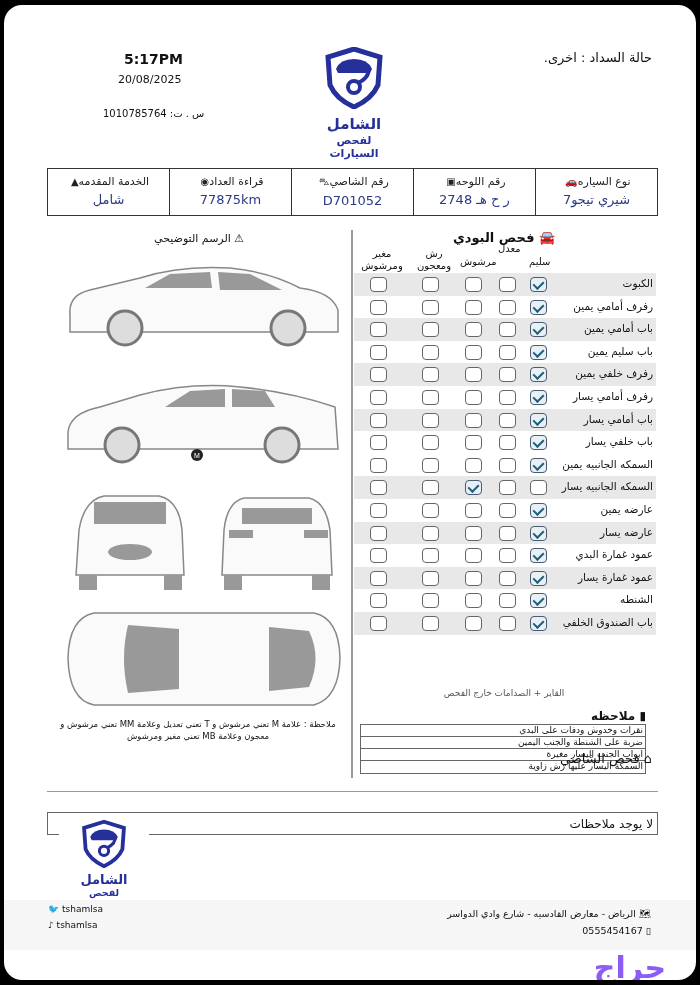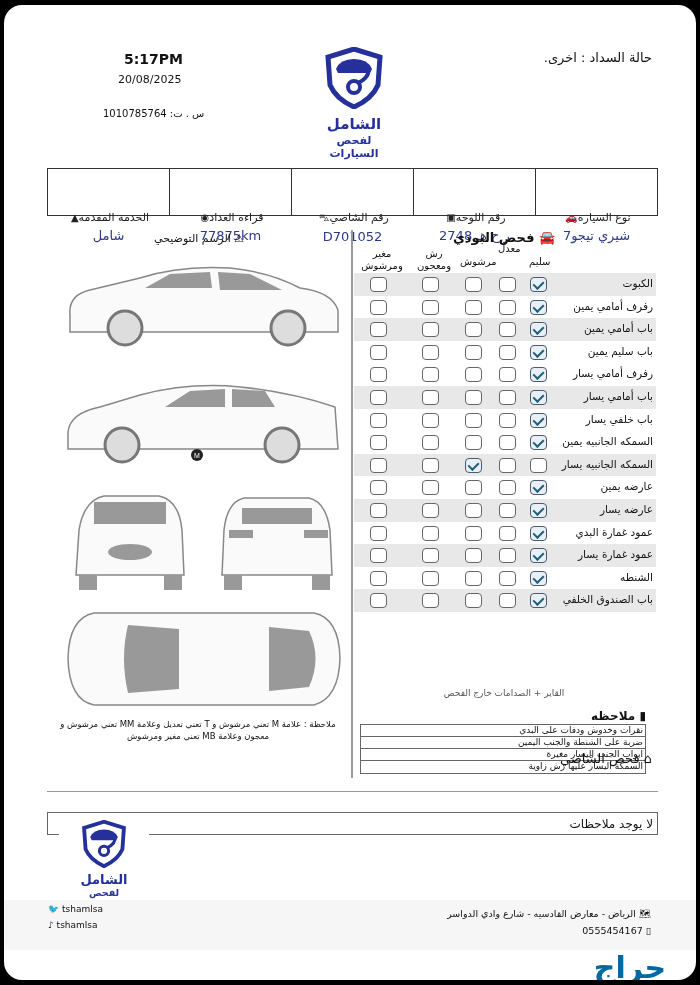--- a/index.html
+++ b/index.html
@@ -14,21 +14,21 @@
   .time { left: 120px; top: 46px; font-size: 14px; font-weight: 600; }
   .date { left: 114px; top: 68px; font-size: 11px; }
   .cr { left: 99px; top: 103px; font-size: 10px; }
   .pay { right: 44px; top: 45px; font-size: 13px; }
   .logo { left: 308px; top: 42px; width: 84px; text-align: center; }
   .logo .n1 { color: #25309a; font-size: 15px; font-weight: 700; margin-top: 2px; }
   .logo .n2 { color: #25309a; font-size: 11px; font-weight: 600; margin-top: 1px; }
   .info { left: 43px; top: 163px; width: 611px; height: 48px; border: 1.2px solid #333; display: flex; direction: rtl; }
   .info .cell { flex: 1; border-left: 1px solid #333; text-align: center; padding-top: 6px; }
   .info .cell:last-child { border-left: none; }
-  .info .lbl { font-size: 11px; color: #222; margin-top: 36px; }
+  .info .lbl { font-size: 11px; color: #222; }
   .info .val { font-size: 13px; color: #2b3a86; margin-top: 4px; }
   .ic { font-size: 10px; margin-left: 3px; }
   .vline { left: 347px; top: 225px; width: 1.5px; height: 548px; background: #999; }
   .bt-title { left: 350px; top: 225px; width: 200px; text-align: center; font-size: 13px; font-weight: 600; direction: rtl; }
   .hdr { top: 243px; font-size: 10px; text-align: center; line-height: 12px; }
   .rows { left: 350px; top: 268px; width: 302px; }
   .row { height: 22.6px; position: relative; direction: rtl; }
   .row.alt { background: #e8e8e8; }
   .row .rl { position: absolute; right: 3px; top: 4px; font-size: 10.5px; white-space: nowrap; }
   .cb { position: absolute; top: 4px; width: 17px; height: 15px; border: 1.3px solid #666; border-radius: 4px; background: #fff; }
@@ -46,21 +46,21 @@
   .ch-box { left: 43px; top: 807px; width: 611px; height: 23px; border: 1px solid #666; border-left-color: #666; }
   .ch-box span { position: absolute; right: 4px; top: 4px; font-size: 12px; direction: rtl; }
   .ch-gap { left: 60px; top: 826px; width: 80px; height: 6px; background: #fff; }
   .logo2 { left: 65px; top: 815px; width: 70px; text-align: center; }
   .logo2 .n1 { color: #25309a; font-size: 13px; font-weight: 700; }
   .logo2 .n2 { color: #25309a; font-size: 9.5px; font-weight: 600; }
   .foot-band { left: 0; top: 895px; width: 692px; height: 50px; background: #f6f6f6; }
   .social { left: 44px; font-size: 9px; }
   .addr { right: 45px; top: 903px; font-size: 9.5px; direction: rtl; }
   .phone { right: 45px; top: 920px; font-size: 9.5px; direction: rtl; }
-  .wm { right: 30px; top: 945px; font-size: 30px; color: #0369a1; font-weight: 700; letter-spacing: 2px; }
+  .wm { right: 30px; top: 945px; font-size: 30px; color: #8b5cf6; font-weight: 700; letter-spacing: 2px; }
 </style>
 </head>
 <body>
 
 <div class="page">
 
   <div class="abs time">5:17PM</div>
   <div class="abs date">20/08/2025</div>
   <div class="abs cr rtl">س . ت: 1010785764</div>
   <div class="abs pay rtl">حالة السداد : اخرى.</div>
@@ -130,20 +130,28 @@
       <div class="row alt">
         <span class="rl">باب أمامي يمين</span>
         <span class="cb on" style="left: 176px;"></span>
         <span class="cb" style="left: 145px;"></span>
         <span class="cb" style="left: 111px;"></span>
         <span class="cb" style="left: 68px;"></span>
         <span class="cb" style="left: 16px;"></span>
       </div>
       <div class="row">
         <span class="rl">باب سليم يمين</span>
+        <span class="cb on" style="left: 176px;"></span>
+        <span class="cb" style="left: 145px;"></span>
+        <span class="cb" style="left: 111px;"></span>
+        <span class="cb" style="left: 68px;"></span>
+        <span class="cb" style="left: 16px;"></span>
+      </div>
+      <div class="row alt">
+        <span class="rl">رفرف خلفي يمين</span>
         <span class="cb on" style="left: 176px;"></span>
         <span class="cb" style="left: 145px;"></span>
         <span class="cb" style="left: 111px;"></span>
         <span class="cb" style="left: 68px;"></span>
         <span class="cb" style="left: 16px;"></span>
       </div>
       <div class="row">
         <span class="rl">رفرف أمامي يسار</span>
         <span class="cb on" style="left: 176px;"></span>
         <span class="cb" style="left: 145px;"></span>

